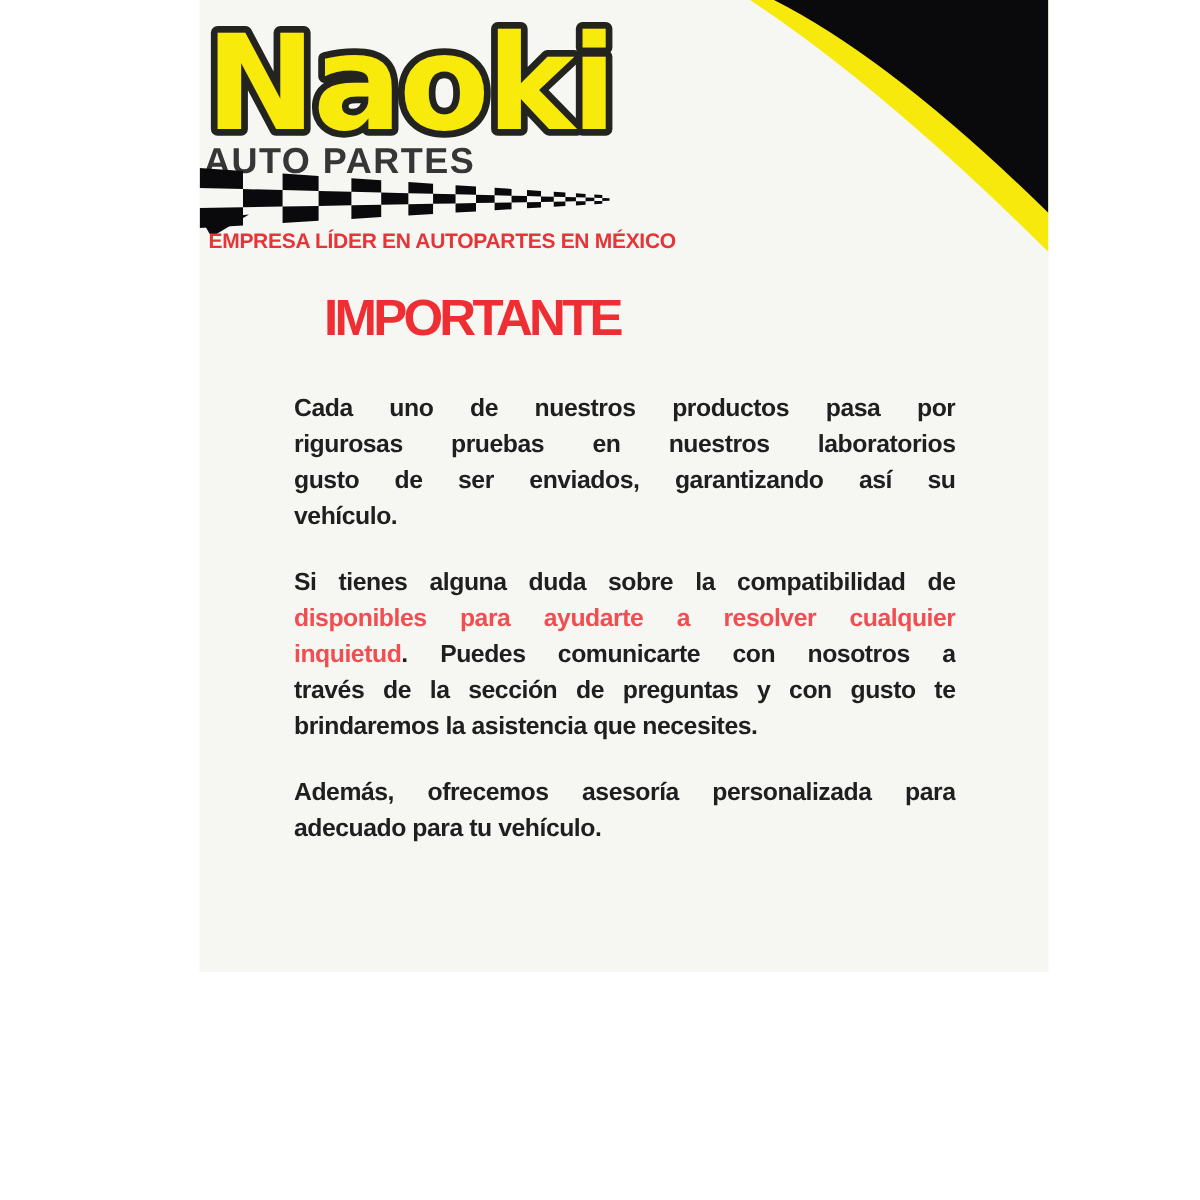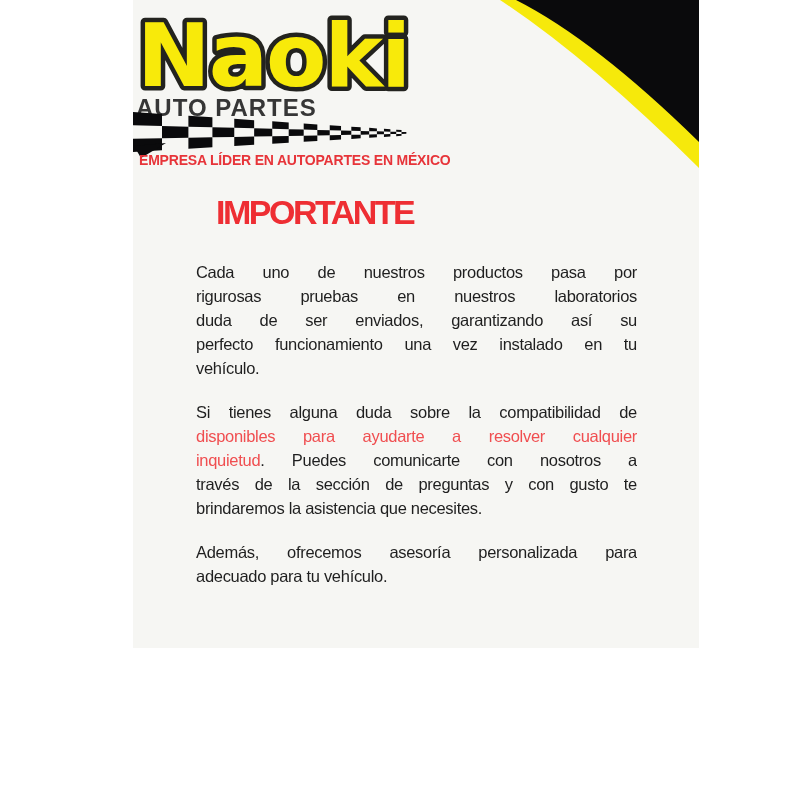--- a/index.html
+++ b/index.html
@@ -29,21 +29,21 @@
   .content{position:absolute;left:63px;top:0;width:441px;z-index:1;}
   .heading{
     position:absolute;left:0;top:195px;
     font-size:34px;line-height:34px;font-weight:700;letter-spacing:-2.5px;
     color:var(--red-heading,#ee2e33);white-space:nowrap;margin-left:20px;
   }
   .paras{position:absolute;left:0;top:260px;width:441px;}
   .para{margin:0 0 20px 0;}
   .pline{
     height:24px;line-height:24px;overflow:hidden;
-    font-size:16.5px;font-weight:400;letter-spacing:-0.3px;
+    font-size:16.5px;font-weight:700;letter-spacing:-0.3px;
     color:var(--body,#1f1f1f);
     text-align:justify;text-align-last:justify;
   }
   .pline.last{text-align-last:left;}
   .run-highlight{color:var(--red-highlight,#f04e50);}
   .run-body{color:var(--body,#1f1f1f);}
 </style>
 </head>
 <body>
 
@@ -123,22 +123,21 @@
       </svg>
     <div class="brand-tagline">EMPRESA LÍDER  EN AUTOPARTES EN MÉXICO</div>
   </div>
 
   <div class="content">
     <div class="heading">IMPORTANTE</div>
     <div class="paras" id="paras">
         <div class="para">
           <div class="pline"><span class="run-body">Cada uno de nuestros productos pasa por</span></div>
           <div class="pline"><span class="run-body">rigurosas pruebas en nuestros laboratorios</span></div>
-          <div class="pline"><span class="run-body">duda de ser enviados, garantizando así su</span></div>
-          <div class="pline"><span class="run-body">perfecto funcionamiento una vez instalado en tu</span></div>
+          <div class="pline"><span class="run-body">gusto de ser enviados, garantizando así su</span></div>
           <div class="pline last"><span class="run-body">vehículo.</span></div>
         </div>
         <div class="para">
           <div class="pline"><span class="run-body">Si tienes alguna duda sobre la compatibilidad de</span></div>
           <div class="pline"><span class="run-highlight">disponibles para ayudarte a resolver cualquier</span></div>
           <div class="pline"><span class="run-highlight">inquietud</span><span class="run-body">. Puedes comunicarte con nosotros a</span></div>
           <div class="pline"><span class="run-body">través de la sección de preguntas y con gusto te</span></div>
           <div class="pline last"><span class="run-body">brindaremos la asistencia que necesites.</span></div>
         </div>
         <div class="para">

